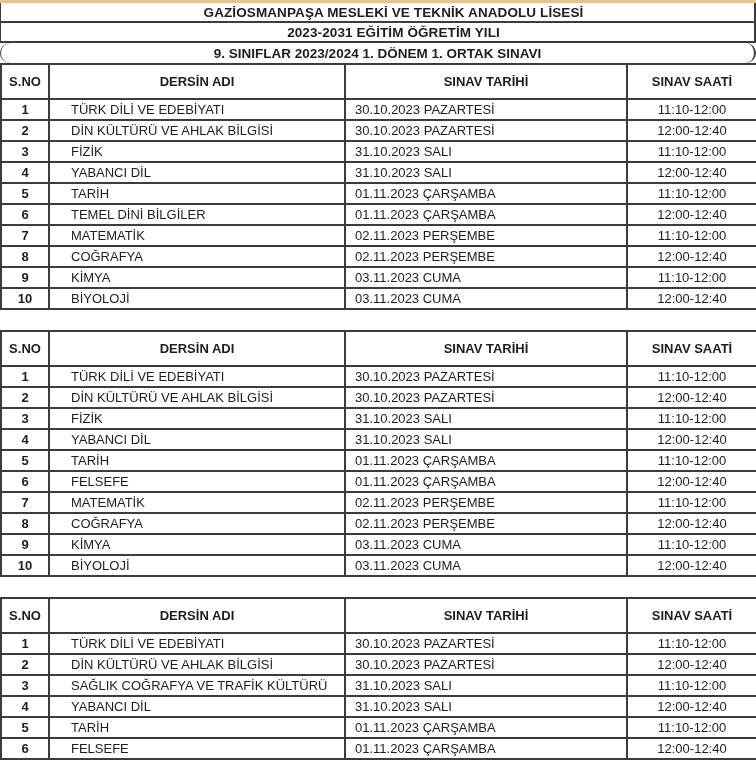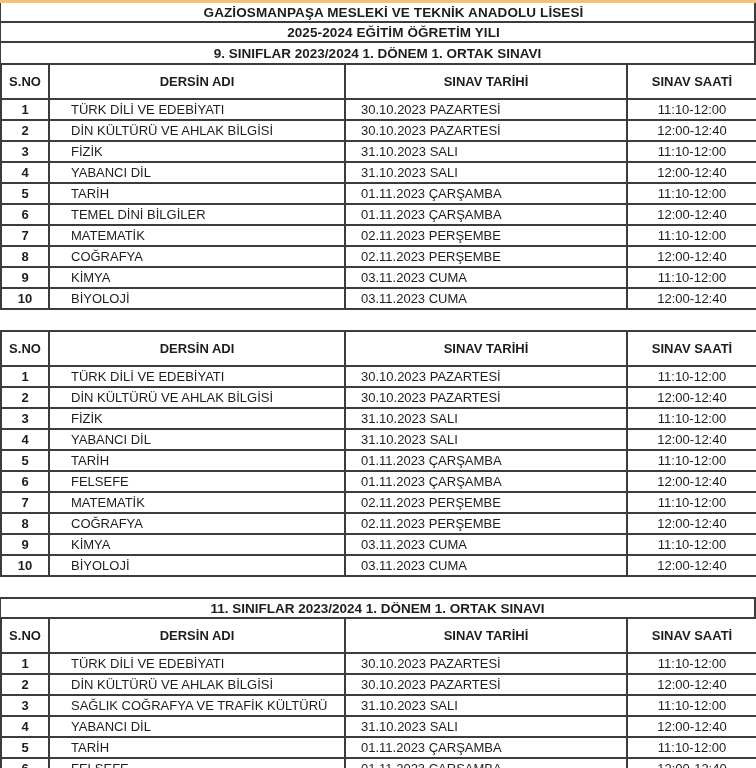--- a/index.html
+++ b/index.html
@@ -18,59 +18,59 @@
     border-bottom: 2px solid #3c3c3c;
     display: flex; align-items: center; justify-content: center;
     font-weight: bold; font-size: 13.5px; letter-spacing: 0.1px; padding-left: 32px;
   }
   .table-block.with-gap { margin-top: 20px; }
   .block-title {
     height: 20px;
     border-left: 1px solid #3c3c3c;
     border-right: 2px solid #3c3c3c;
     display: flex; align-items: center; justify-content: center;
-    font-weight: bold; font-size: 13.5px;
+    font-weight: bold; font-size: 13.5px; border-radius: 10px;
   }
   .table-block.with-gap .block-title { border-top: 2px solid #3c3c3c; }
   table {
     width: 756px;
     border-collapse: collapse;
     table-layout: fixed;
   }
   th, td {
     border: 2px solid #3c3c3c;
     height: 21px;
     font-size: 13px;
     overflow: hidden; white-space: nowrap;
   }
   th { font-weight: bold; text-align: center; height: 35px; }
   col.c-sno  { width: 48px; }
   col.c-ders { width: 296px; }
   col.c-tarih{ width: 282px; }
   col.c-saat { width: 130px; }
   td.sno  { text-align: center; font-weight: bold; }
   td.ders { text-align: left; padding-left: 21px; }
-  td.tarih{ text-align: left; padding-left: 15px; }
+  td.tarih{ text-align: left; padding-left: 9px; }
   td.saat { text-align: center; }
   table, th, td { border-color: #3c3c3c; }
   tr { page-break-inside: avoid; }
 </style>
 </head>
 <body>
 
 <div class="doc">
 
   <div class="top-bar" style="background: rgb(233, 195, 137);"></div>
 
   <div class="banner-row">
     <span>GAZİOSMANPAŞA MESLEKİ VE TEKNİK ANADOLU LİSESİ</span>
   </div>
 
   <div class="banner-row">
-    <span>2025-2024 EĞİTİM ÖĞRETİM YILI</span>
+    <span>2023-2031 EĞİTİM ÖĞRETİM YILI</span>
   </div>
 
   <section class="table-block">
     <div class="block-title">9. SINIFLAR 2023/2024 1. DÖNEM 1. ORTAK SINAVI</div>
     <table>
       <colgroup>
           <col class="c-sno">
           <col class="c-ders">
           <col class="c-tarih">
           <col class="c-saat">
@@ -223,21 +223,20 @@
             <td class="sno">10</td>
             <td class="ders">BİYOLOJİ</td>
             <td class="tarih">03.11.2023 CUMA</td>
             <td class="saat">12:00-12:40</td>
           </tr>
         </tbody>
     </table>
   </section>
 
   <section class="table-block with-gap">
-    <div class="block-title">11. SINIFLAR 2023/2024 1. DÖNEM 1. ORTAK SINAVI</div>
     <table>
       <colgroup>
           <col class="c-sno">
           <col class="c-ders">
           <col class="c-tarih">
           <col class="c-saat">
         </colgroup>
       <thead>
         <tr>
           <th>S.NO</th>

